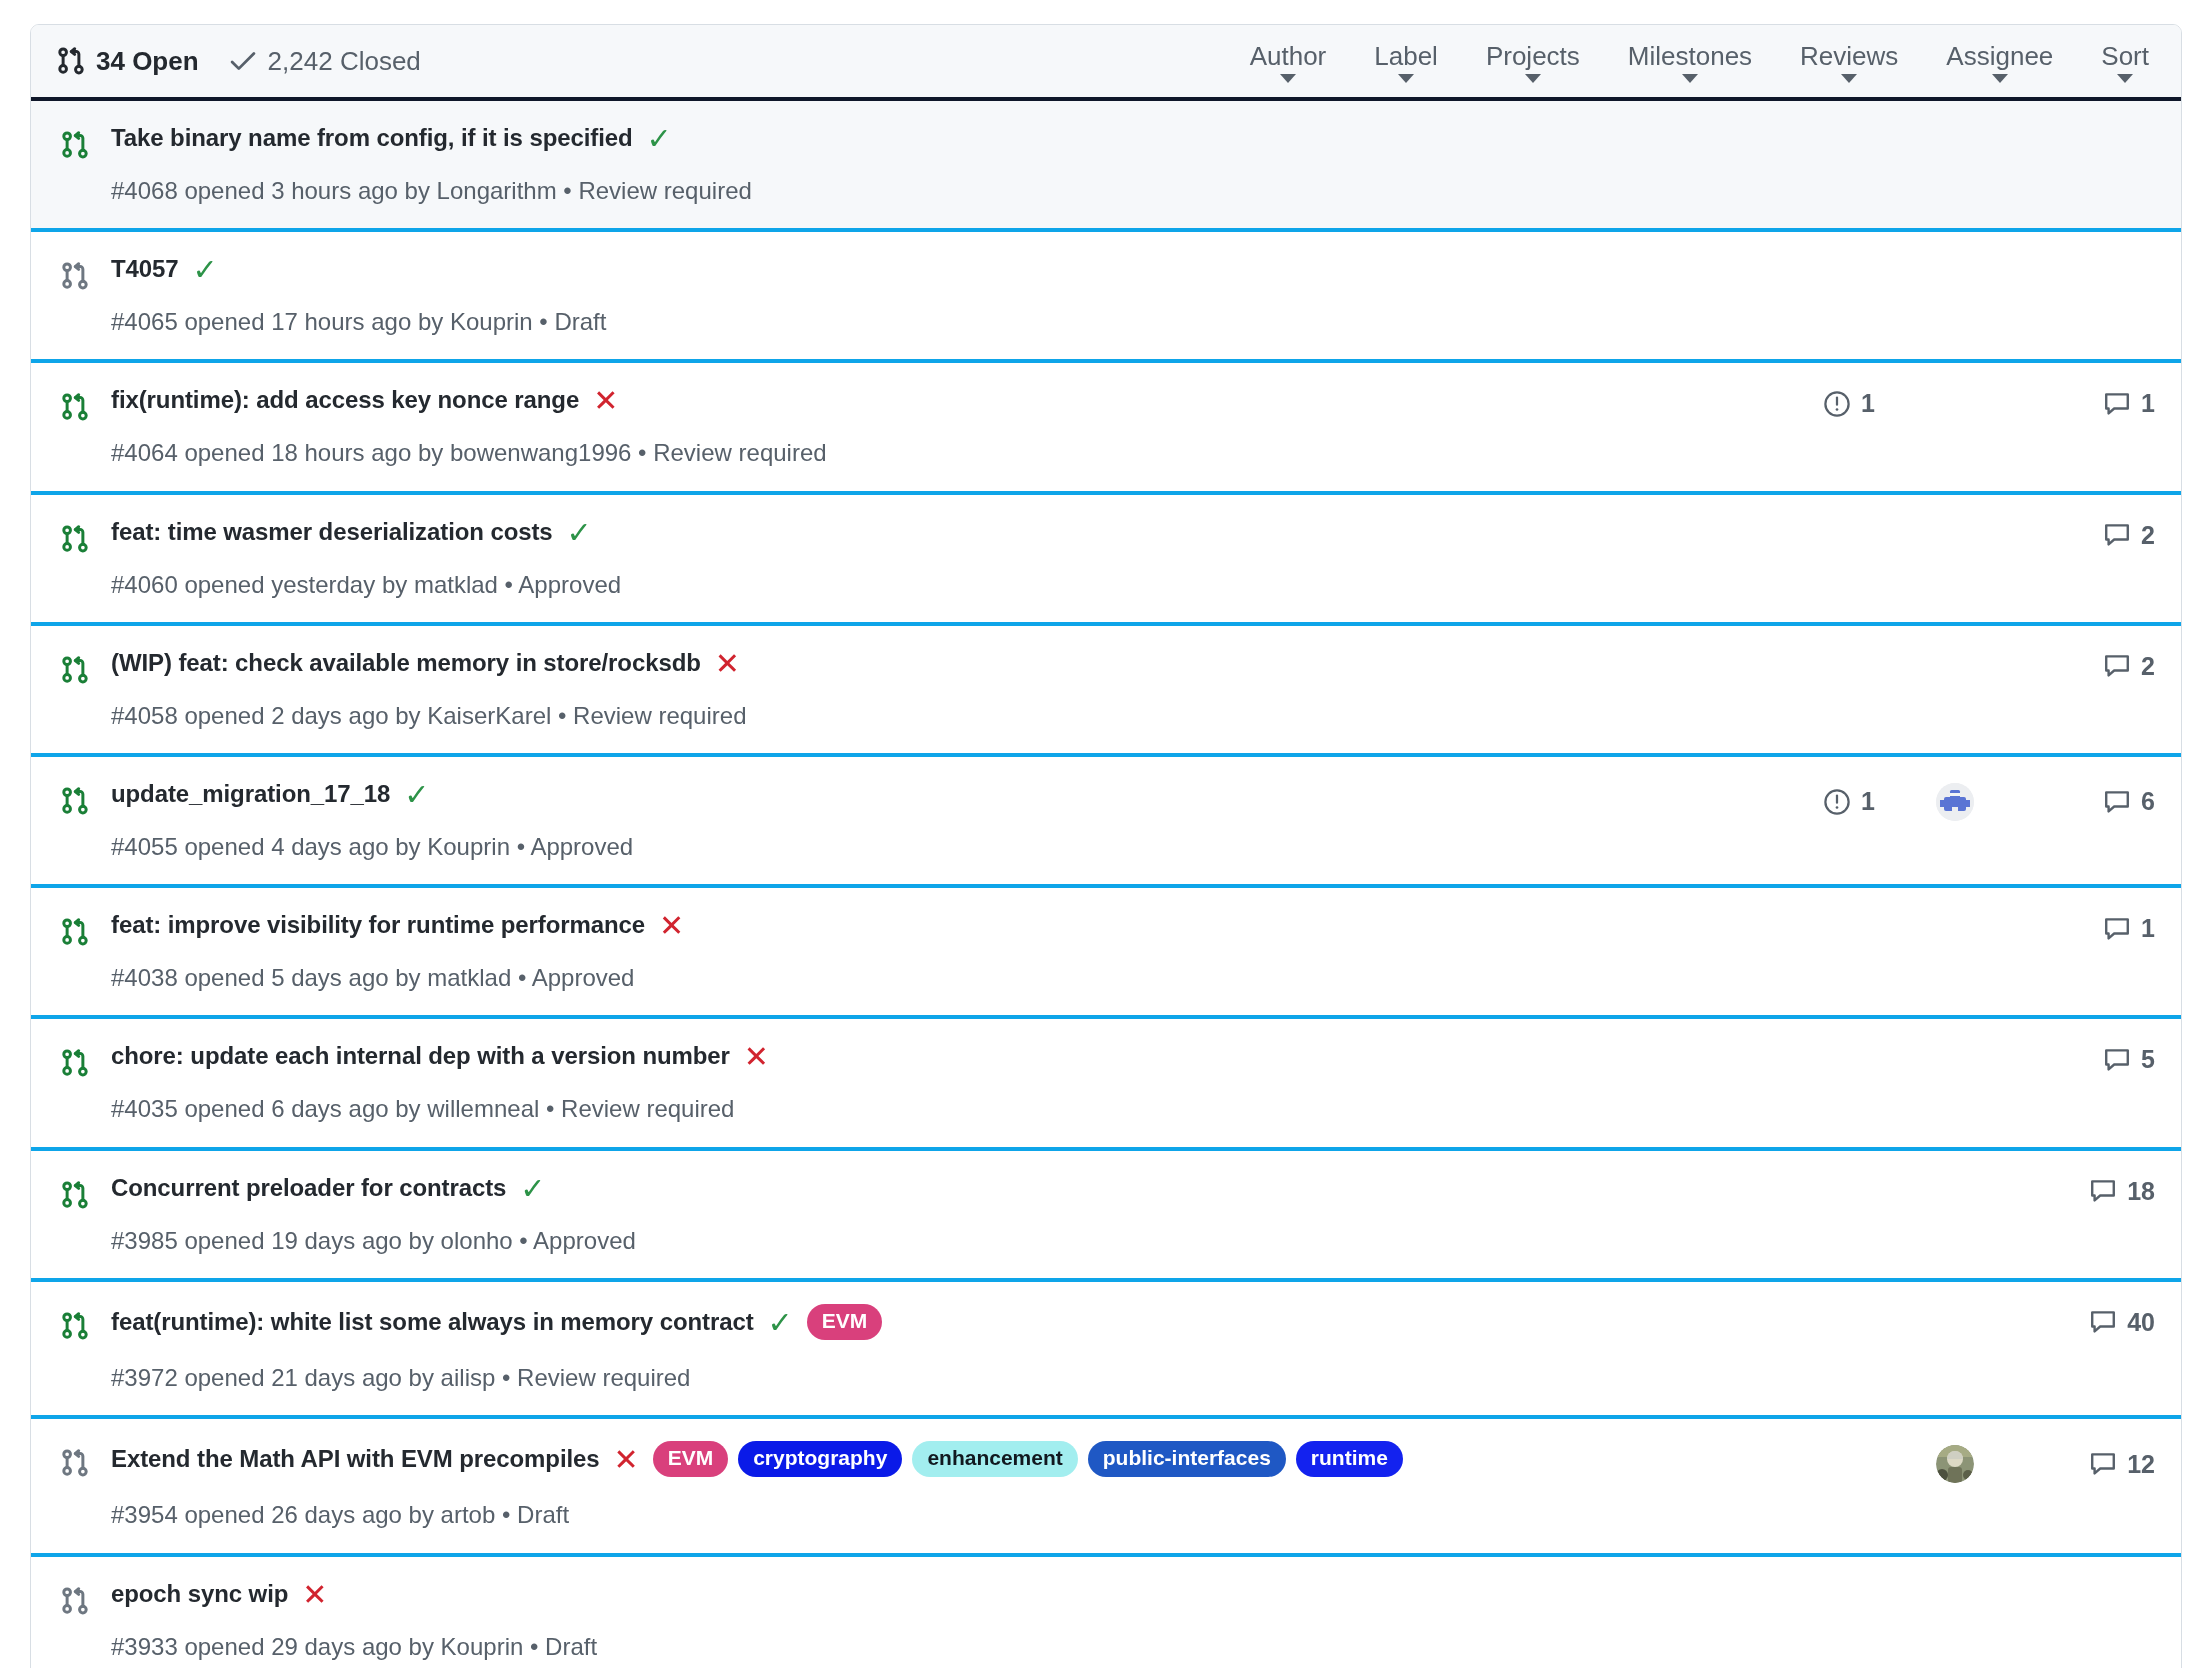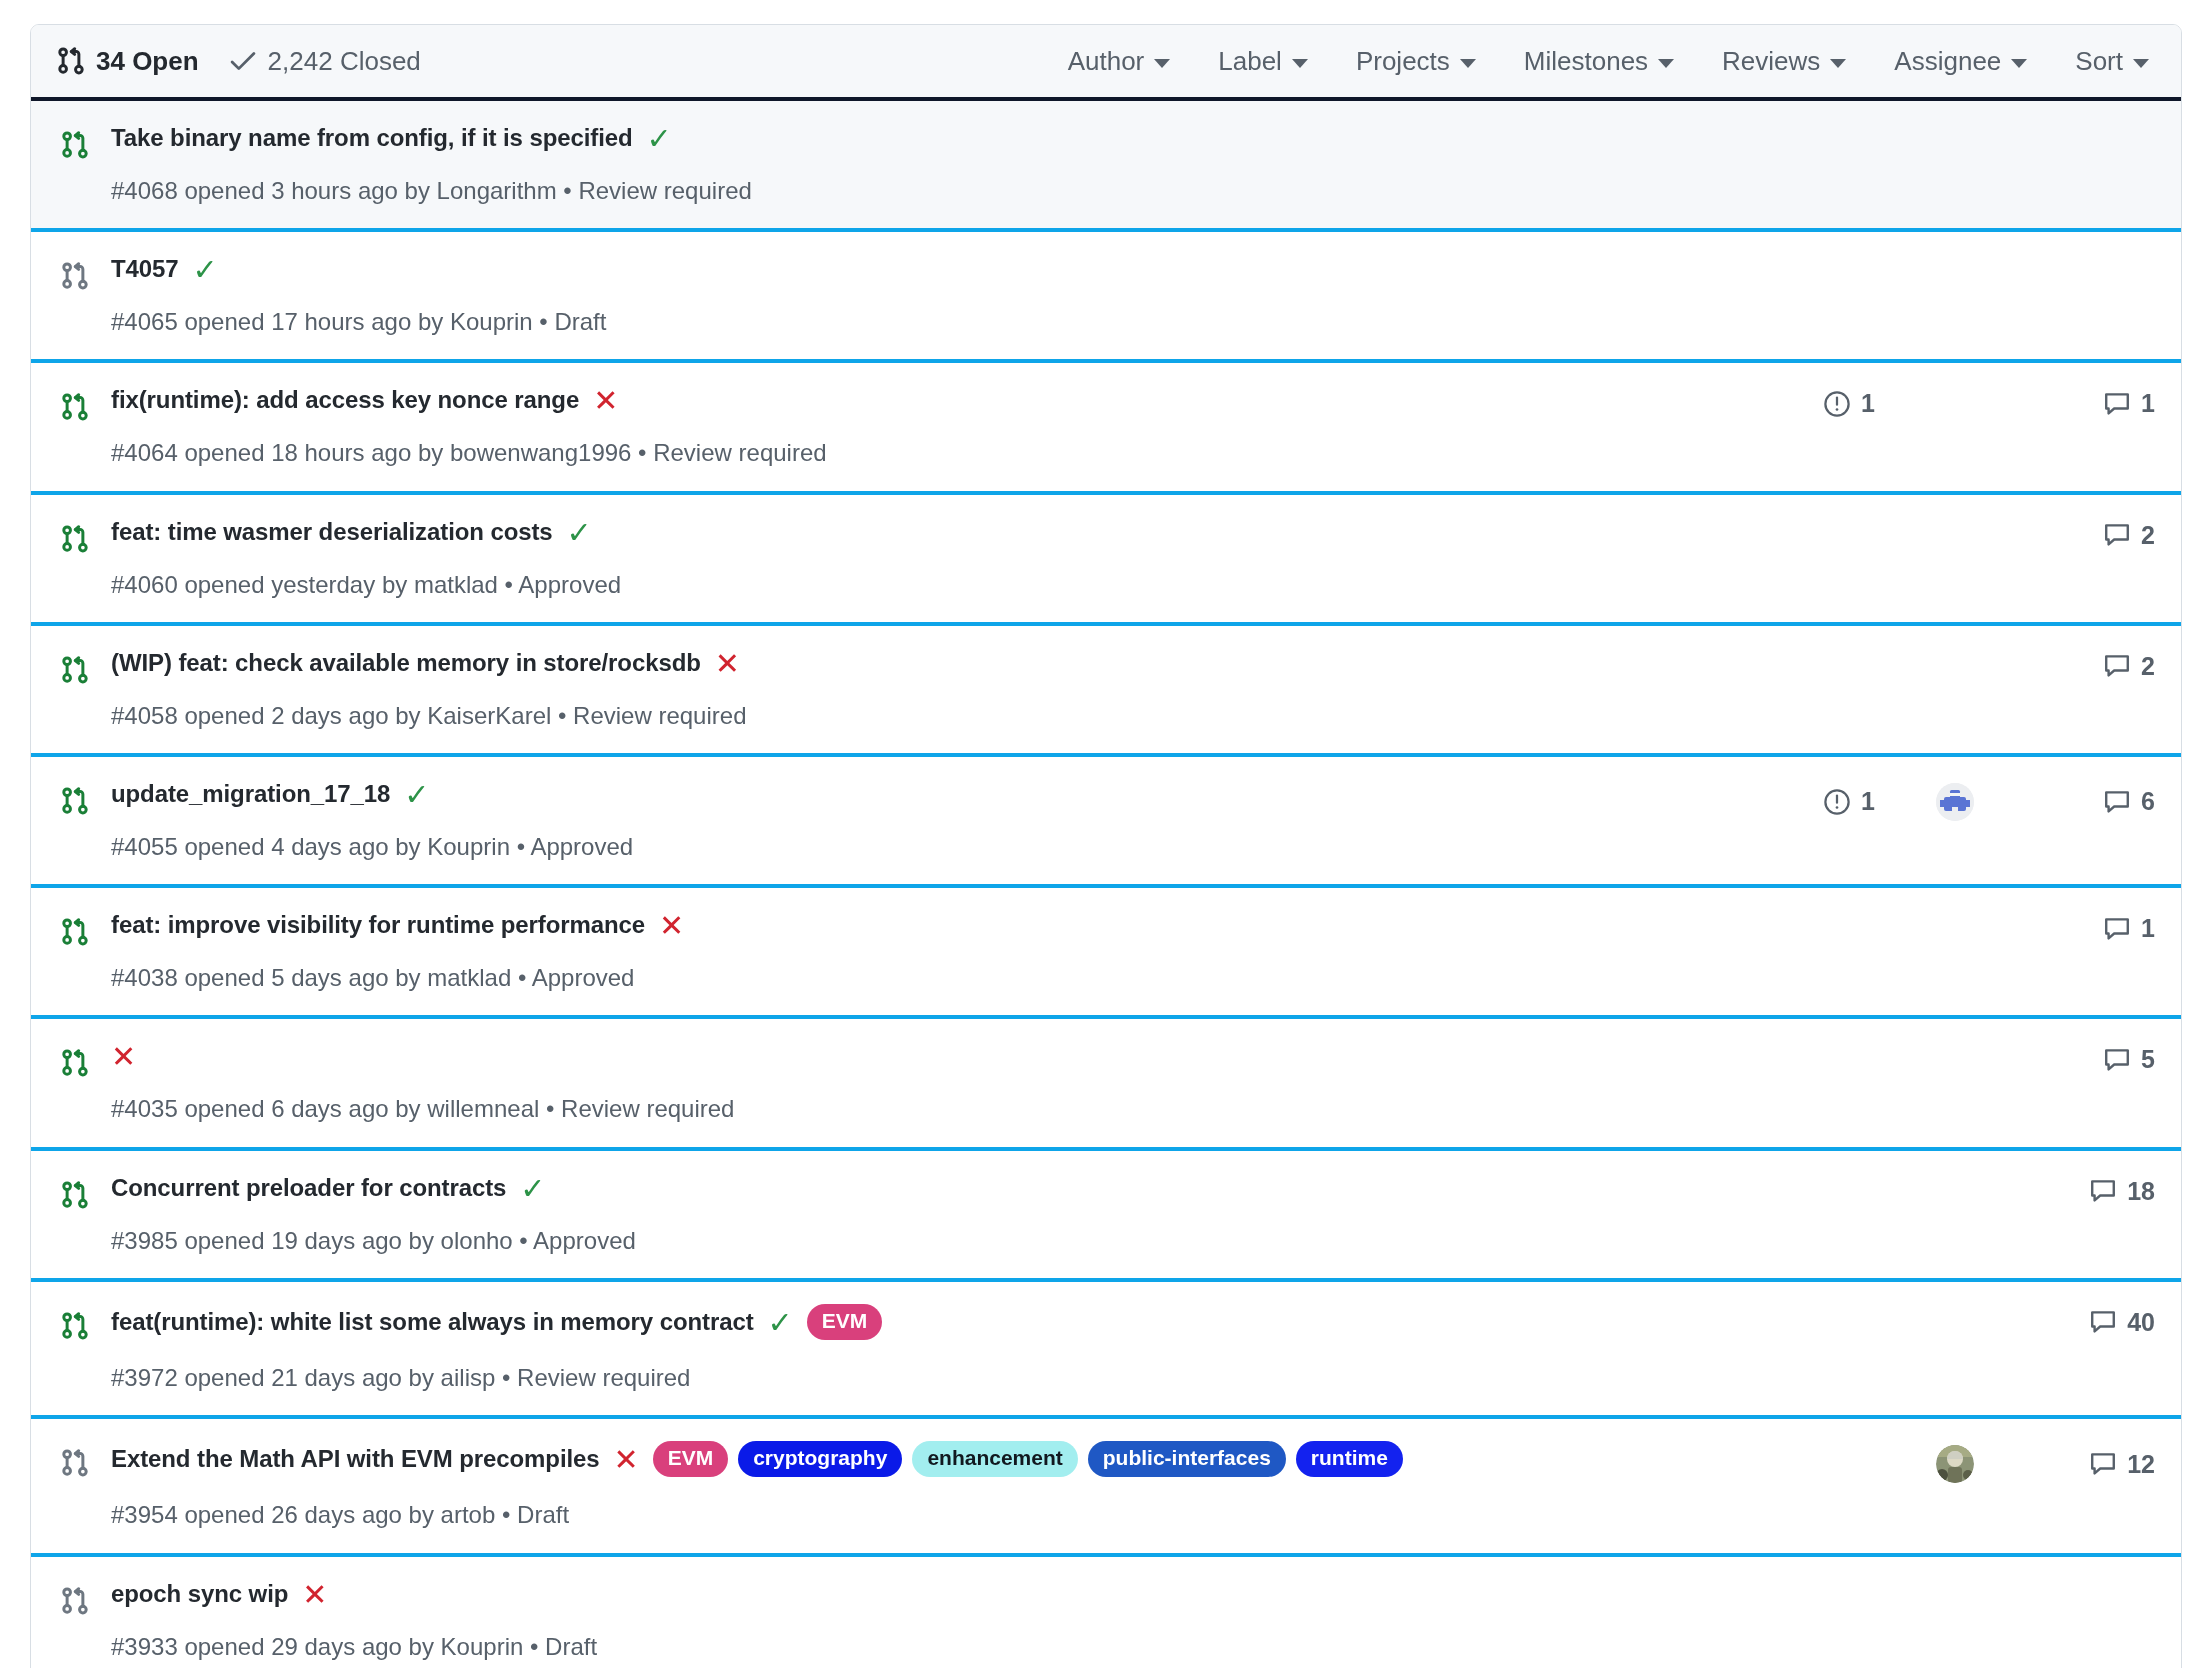--- a/index.html
+++ b/index.html
@@ -49,25 +49,26 @@
   .ico { display: inline-flex; align-items: center; justify-content: center; }
 
   .filters {
     margin-left: auto;
     display: flex;
     align-items: center;
     gap: 48px;
     padding-right: 6px;
   }
   .filter {
-    display: flex; align-items: center; gap: 10px;
+    display: flex; align-items: center; 
     font-size: 26px;
     color: #57606a;
     cursor: pointer;
     white-space: nowrap;
+    flex-direction: column;
   }
   .caret {
     width: 0; height: 0;
     border-left: 8px solid transparent;
     border-right: 8px solid transparent;
     border-top: 9px solid #57606a;
     display: inline-block;
     position: relative;
     top: 2px;
   }
@@ -491,20 +492,21 @@
               <circle cx="3.5" cy="12.5" r="1.9" stroke="#1a7f37" stroke-width="1.7"></circle>
               <circle cx="3.5" cy="3" r="1.9" stroke="#1a7f37" stroke-width="1.7"></circle>
               <circle cx="12.5" cy="12.9" r="1.9" stroke="#1a7f37" stroke-width="1.7"></circle>
               <path d="M3.5 5v5.6" stroke="#1a7f37" stroke-width="1.7" stroke-linecap="round"></path>
               <path d="M12.5 11V4.2a1.6 1.6 0 0 0-1.6-1.6H8.4" stroke="#1a7f37" stroke-width="1.7" stroke-linecap="round" stroke-linejoin="round"></path>
               <path d="M10.1 1l-2 1.6 2 1.6" stroke="#1a7f37" stroke-width="1.7" stroke-linecap="round" stroke-linejoin="round" fill="none"></path>
             </svg>
           </div>
           <div class="row-main">
             <div class="title-line">
+              <span class="pr-title">chore: update each internal dep with a version number</span>
               <span class="ci ci-fail">✕</span>
             </div>
             <div class="meta">#4035 opened 6 days ago by willemneal • Review required</div>
           </div>
           <div class="row-aside">
             <div class="aside-slot slot-alert"></div>
             <div class="aside-slot slot-avatar"></div>
             <div class="aside-slot slot-comments">
               <span class="count-item">
                 <span class="ico">

